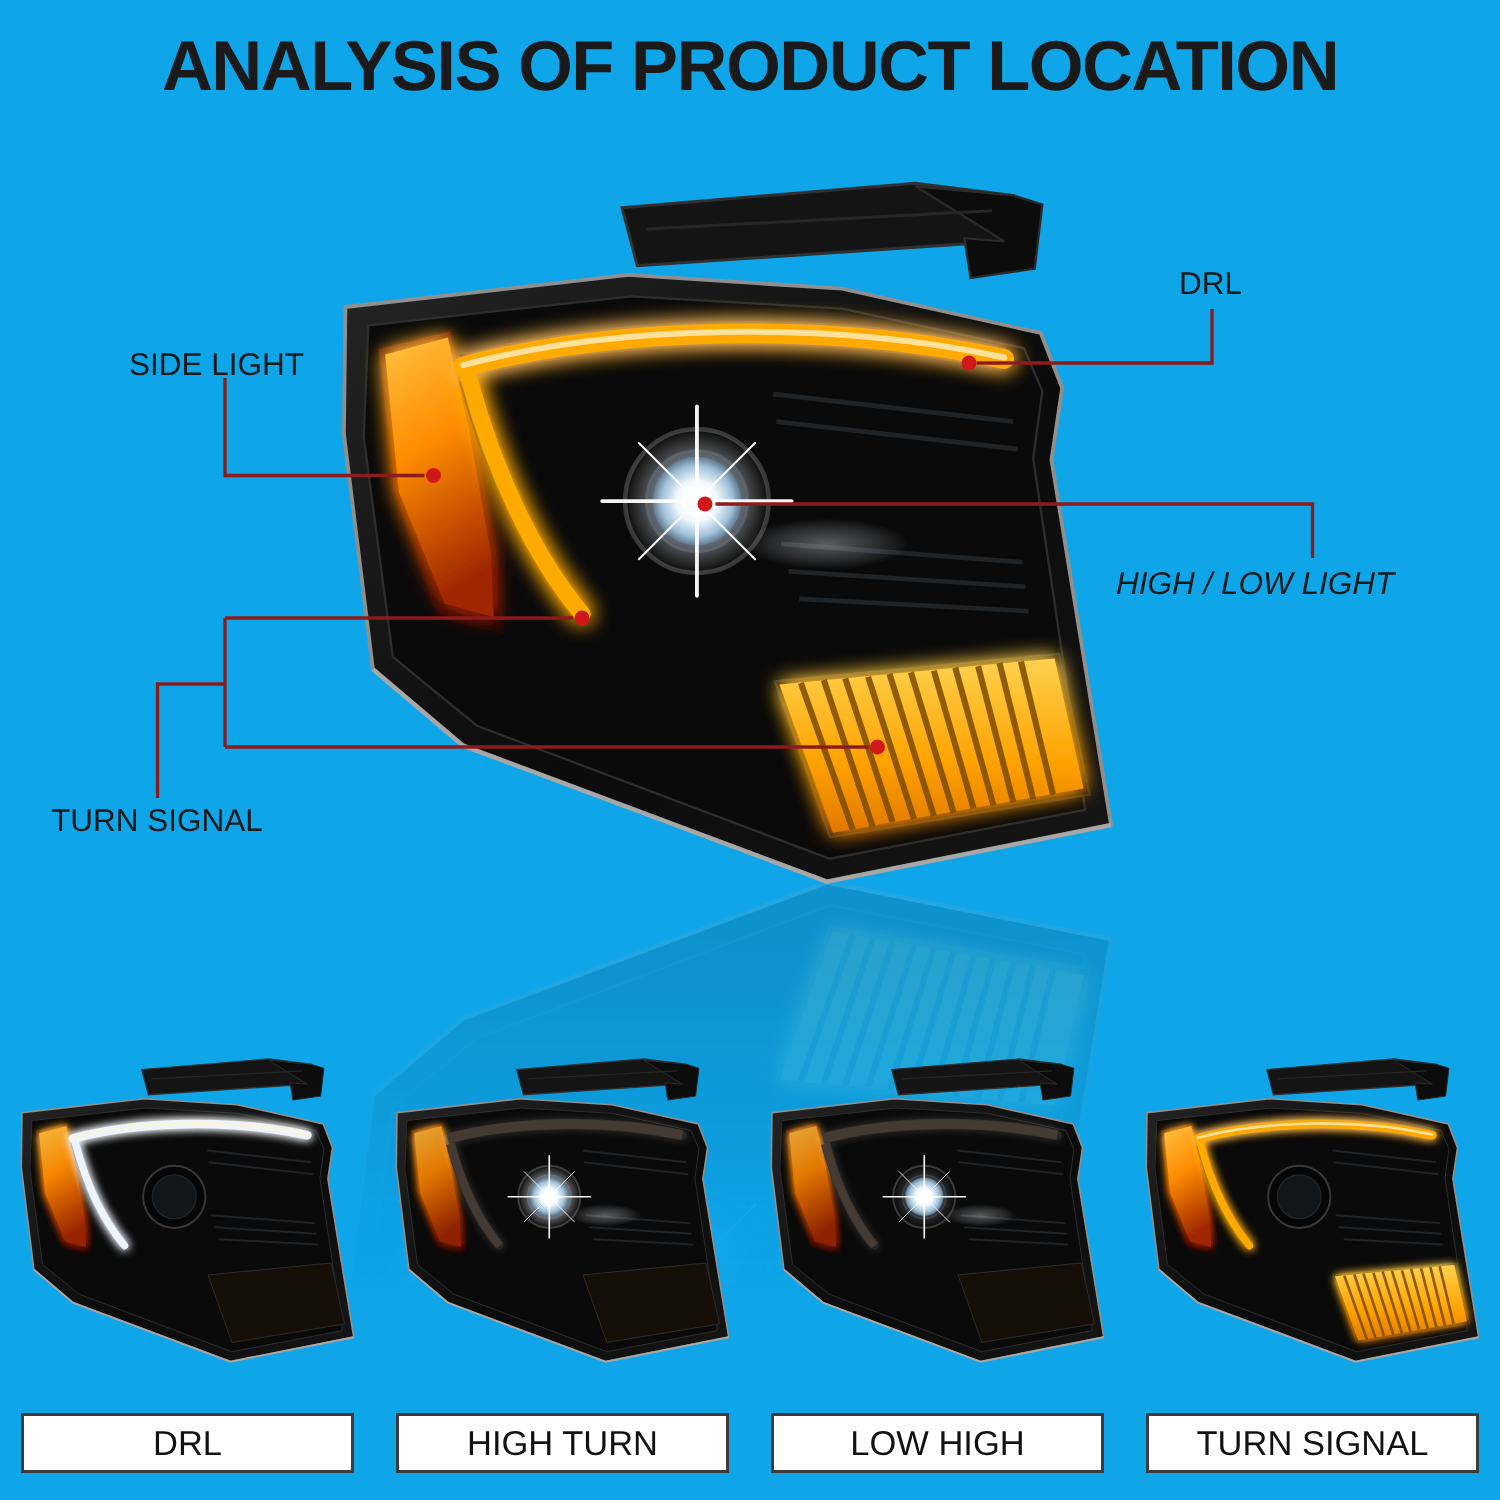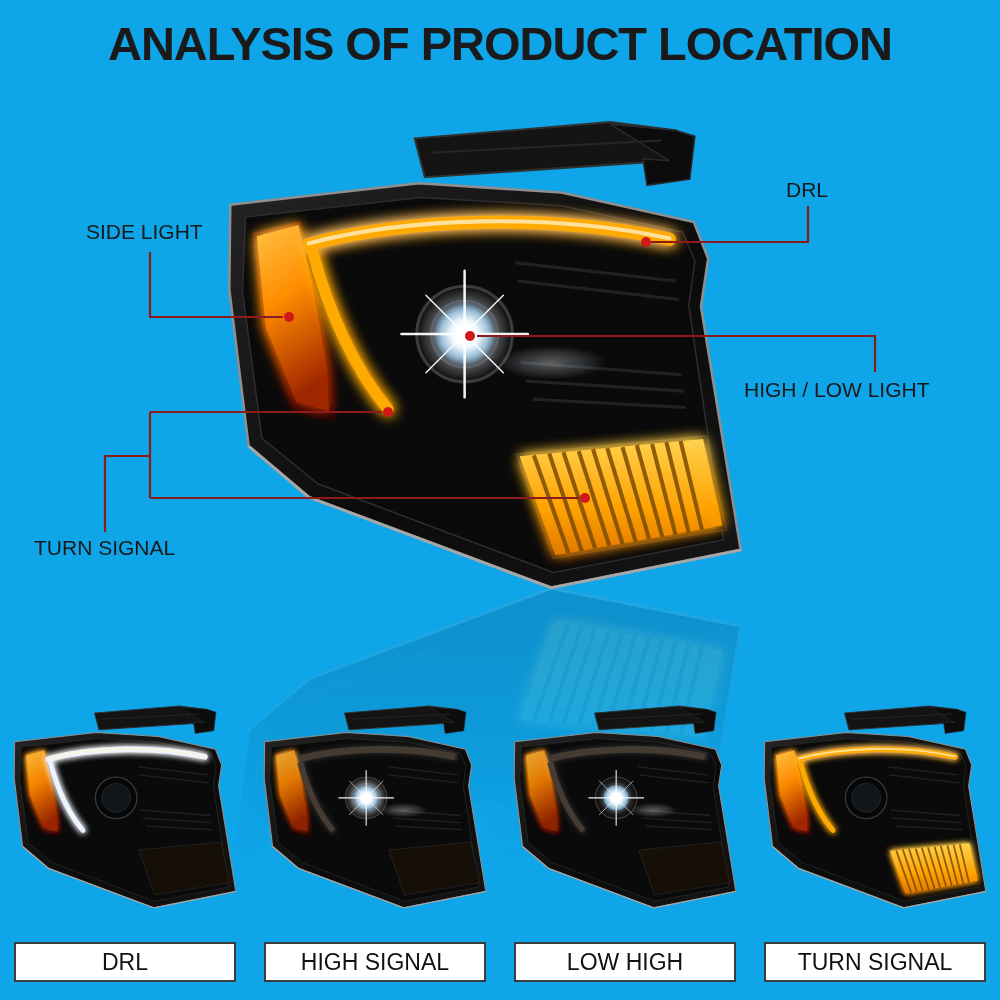--- a/index.html
+++ b/index.html
@@ -17,23 +17,23 @@
     opacity:.13; transform:scaleY(-1); margin-top:-18px;
     -webkit-mask-image:linear-gradient(to bottom, transparent 40%, #000 95%);
     mask-image:linear-gradient(to bottom, transparent 40%, #000 95%);
   }
 
   .callouts-svg { position:absolute; left:0; top:0; width:1000px; height:1000px; pointer-events:none; }
   .callouts-svg polyline, .callouts-svg line { stroke:var(--accent-line,#8d1b1b); stroke-width:2.2; fill:none; }
   .callouts-svg circle { fill:var(--dot-color,#d01818); }
 
   .callout-label { position:absolute; font-size:21px; color:#191919; white-space:nowrap; }
-  .lbl-side   { left:86px;  top:220px; }
+  .lbl-side   { left:86px;  top:232px; }
   .lbl-drl    { left:786px; top:178px; }
-  .lbl-hilow  { left:744px; top:378px; }
+  .lbl-hilow  { left:744px; top:378px;font-style:italic; }
   .lbl-turn   { left:34px;  top:536px; }
 
   .variants { position:absolute; top:704px; left:0; width:1000px; display:flex; }
   .variant { width:250px; display:flex; flex-direction:column; align-items:center; }
   .variant svg { width:234px; height:208px; display:block; }
   .variant-label-box {
     margin-top:30px; width:222px; height:40px; border:2px solid #3c3c3c; background:#fff;
     display:flex; align-items:center; justify-content:center;
     font-size:23px; color:#111;
   }
@@ -93,21 +93,21 @@
     <div class="variant">
       <svg class="v-drl" viewBox="0 0 530 470">
           <use href="#hl"></use>
         </svg>
       <div class="variant-label-box">DRL</div>
     </div>
     <div class="variant">
       <svg class="v-high" viewBox="0 0 530 470">
           <use href="#hl"></use>
         </svg>
-      <div class="variant-label-box">HIGH SIGNAL</div>
+      <div class="variant-label-box">HIGH TURN</div>
     </div>
     <div class="variant">
       <svg class="v-low" viewBox="0 0 530 470">
           <use href="#hl"></use>
         </svg>
       <div class="variant-label-box">LOW HIGH</div>
     </div>
     <div class="variant">
       <svg class="v-turn" viewBox="0 0 530 470">
           <use href="#hl"></use>

